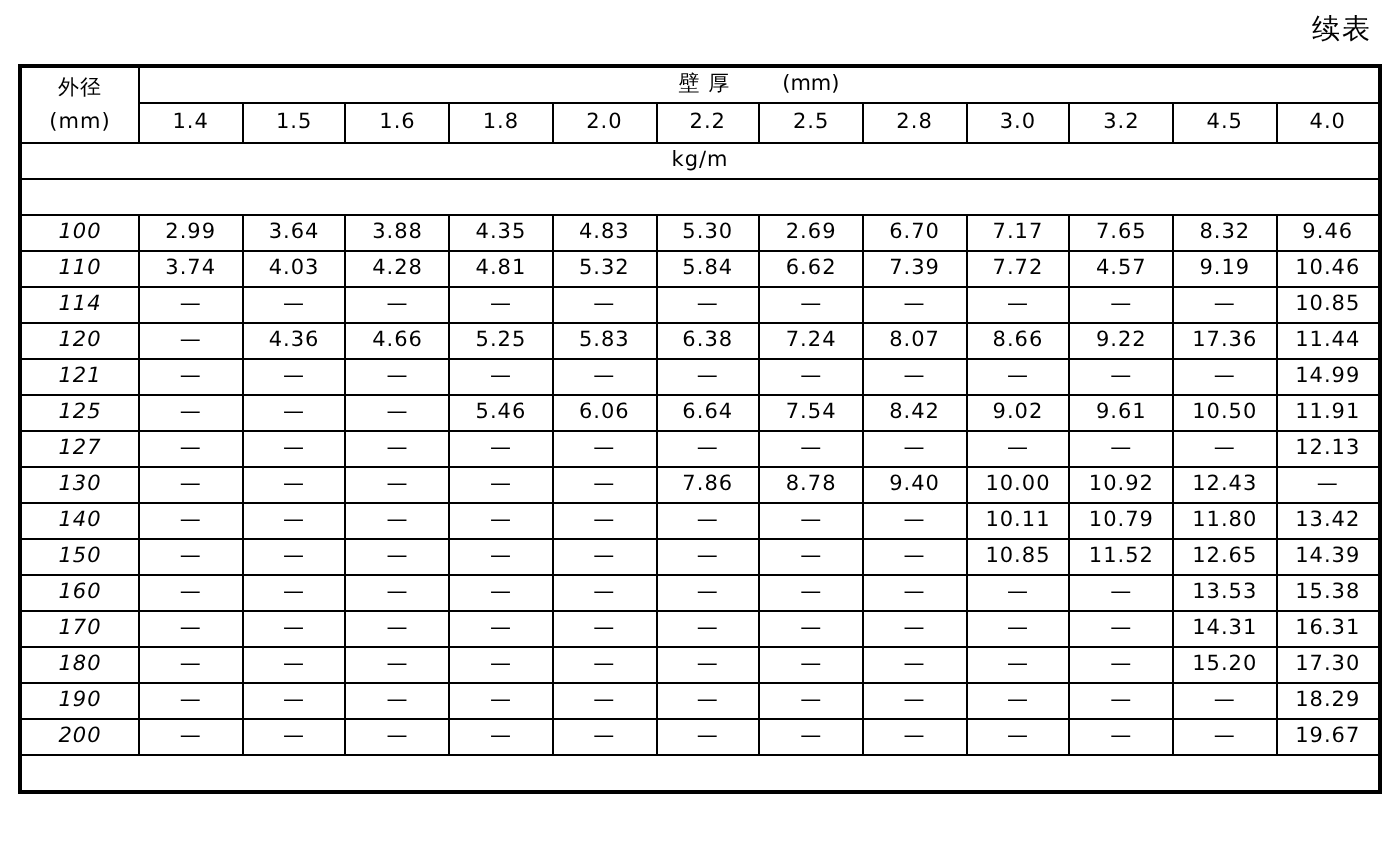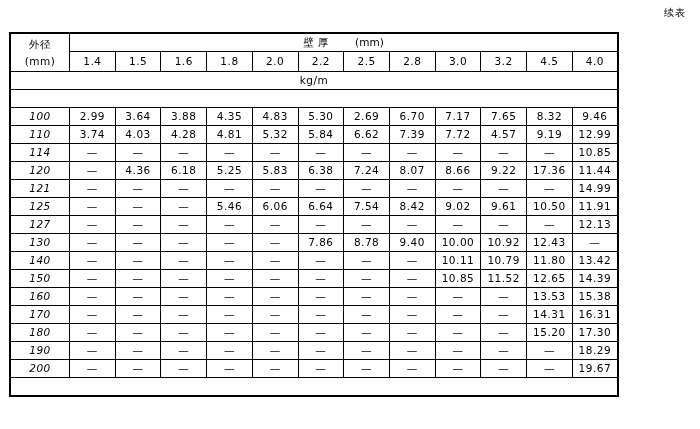--- a/index.html
+++ b/index.html
@@ -19,28 +19,28 @@
     position: relative;
     width: 700px;
     height: 429px;
     box-sizing: border-box;
   }
   .continued {
     position: absolute;
     top: 6px;
     right: 14px;
     font-family: "DejaVu Sans", sans-serif;
-    font-size: 10px;
+    font-size: 14px;
     letter-spacing: 1px;
   }
   table.main {
     position: absolute;
     top: 32px;
     left: 9px;
-    width: 610px;
+    width: 682px;
     border-collapse: collapse;
     table-layout: fixed;
     font-size: 11px;
     padding-left: 32px;
   }
   table.main td, table.main th {
     border: 1px solid #000;
     padding: 0;
     text-align: center;
     vertical-align: middle;
@@ -162,42 +162,42 @@
           <td>4.03</td>
           <td>4.28</td>
           <td>4.81</td>
           <td>5.32</td>
           <td>5.84</td>
           <td>6.62</td>
           <td>7.39</td>
           <td>7.72</td>
           <td>4.57</td>
           <td>9.19</td>
-          <td>12.99</td>
+          <td>10.46</td>
         </tr>
         <tr>
           <td class="first-col">114</td>
           <td class="dash">—</td>
           <td class="dash">—</td>
           <td class="dash">—</td>
           <td class="dash">—</td>
           <td class="dash">—</td>
           <td class="dash">—</td>
           <td class="dash">—</td>
           <td class="dash">—</td>
           <td class="dash">—</td>
           <td class="dash">—</td>
           <td class="dash">—</td>
           <td>10.85</td>
         </tr>
         <tr>
           <td class="first-col">120</td>
           <td class="dash">—</td>
           <td>4.36</td>
-          <td>6.18</td>
+          <td>4.66</td>
           <td>5.25</td>
           <td>5.83</td>
           <td>6.38</td>
           <td>7.24</td>
           <td>8.07</td>
           <td>8.66</td>
           <td>9.22</td>
           <td>17.36</td>
           <td>11.44</td>
         </tr>

